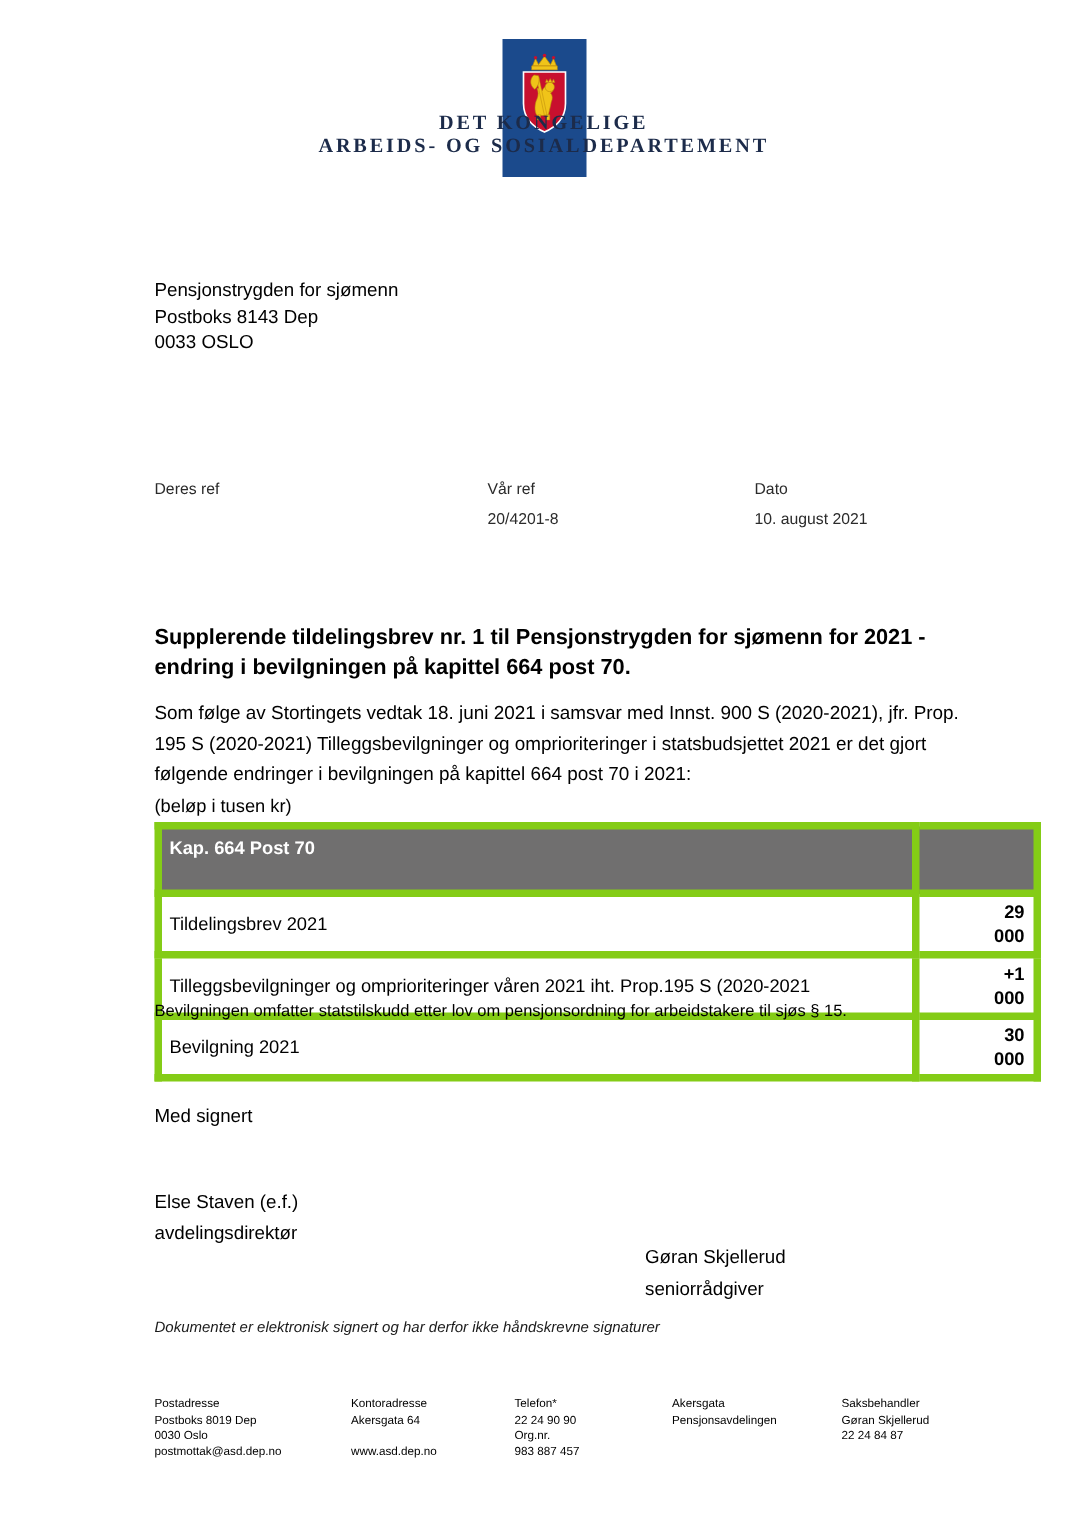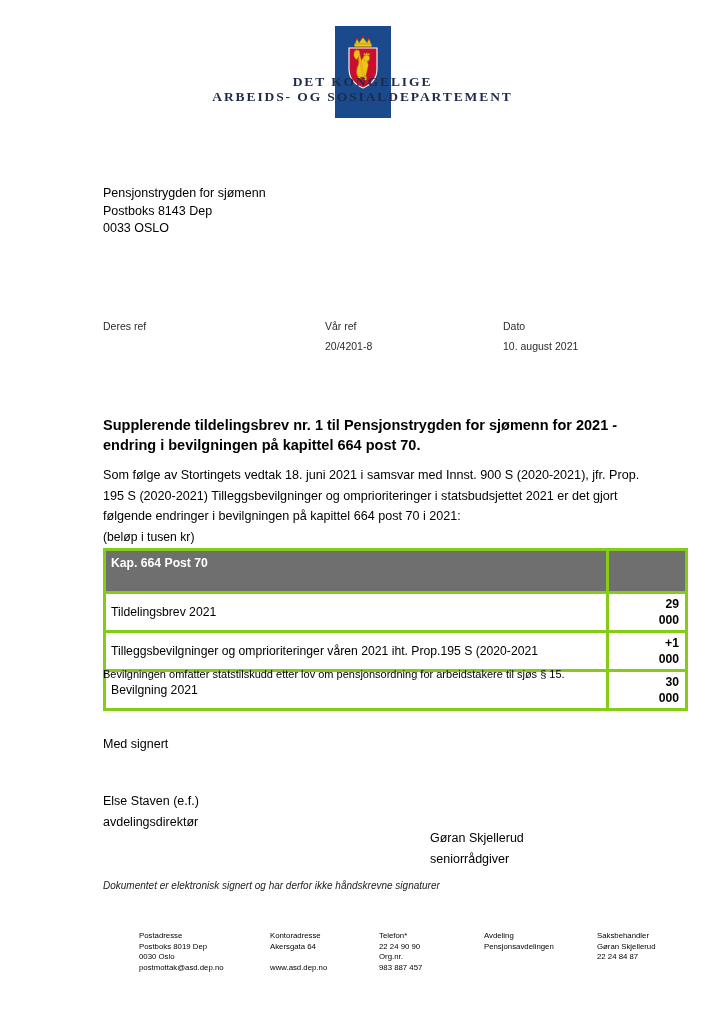--- a/index.html
+++ b/index.html
@@ -147,21 +147,21 @@
   
   .budget-table {
     position: absolute;
     left: 103px;
     top: 548px;
     width: 556px;
     border-collapse: collapse;
     table-layout: fixed;
   }
   .budget-table td, .budget-table th {
-    border: 3px solid #84cc16;
+    border: 5px solid #84cc16;
     padding: 2px 5px;
     font-size: 12.2px;
     line-height: 16px;
     vertical-align: top;
     font-weight: normal;
     text-align: left;
   }
   .budget-table thead th {
     background: #706f6f;
     color: #ffffff;
@@ -235,21 +235,20 @@
     width: 560px;
     height: 58px;
   }
   .footer-col {
     position: absolute;
     top: 0;
     font-size: 7.8px;
     line-height: 10.6px;
     color: #000000;
     white-space: pre-line;
-    margin-left: 36px;
   }
   #foot-c0 { left: 0px;   width: 130px; }
   #foot-c1 { left: 131px; width: 105px; }
   #foot-c2 { left: 240px; width: 100px; }
   #foot-c3 { left: 345px; width: 110px; }
   #foot-c4 { left: 458px; width: 110px; }
 </style>
 </head>
 <body>
 
@@ -355,20 +354,20 @@
 0030 Oslo
 postmottak@asd.dep.no</div>
     <div class="footer-col" id="foot-c1">Kontoradresse
 Akersgata 64
 
 www.asd.dep.no</div>
     <div class="footer-col" id="foot-c2">Telefon*
 22 24 90 90
 Org.nr.
 983 887 457</div>
-    <div class="footer-col" id="foot-c3">Avdeling
+    <div class="footer-col" id="foot-c3">Akersgata
 Pensjonsavdelingen</div>
     <div class="footer-col" id="foot-c4">Saksbehandler
 Gøran Skjellerud
 22 24 84 87</div>
   </div>
 
 </div>
 
 </body></html>

